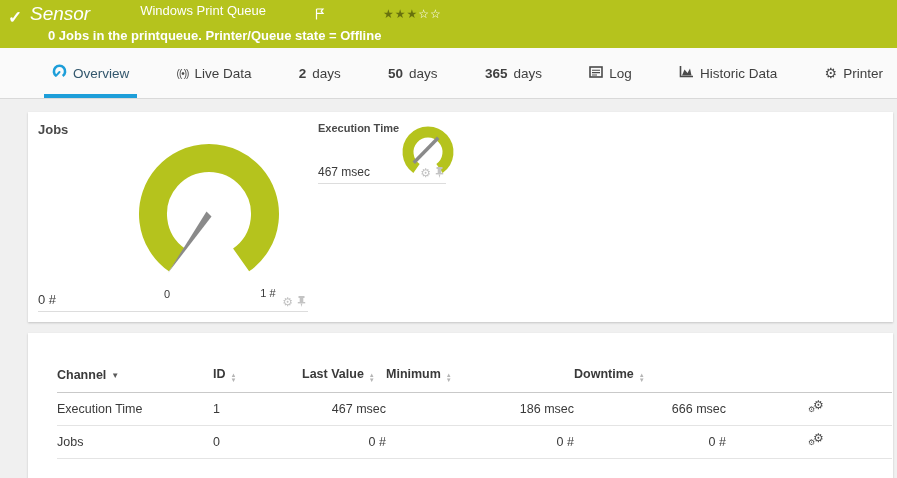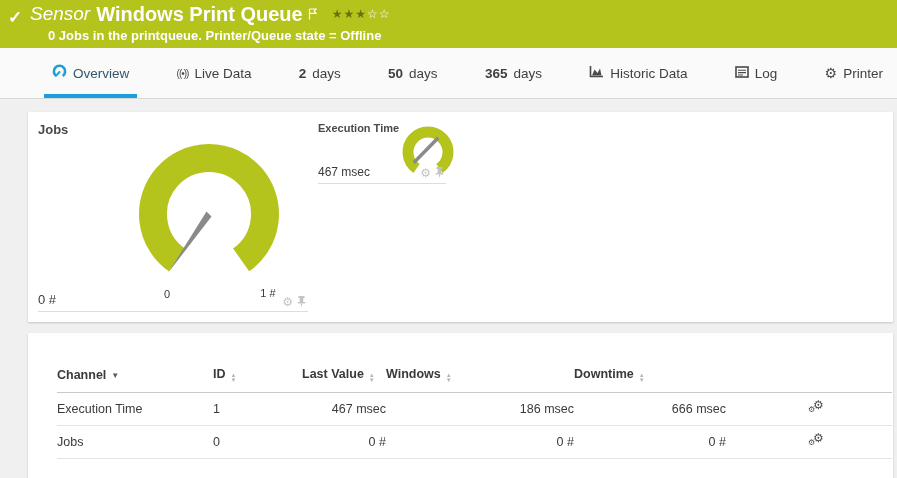--- a/index.html
+++ b/index.html
@@ -3,23 +3,23 @@
 <meta charset="utf-8">
 <style>
   * { margin:0; padding:0; box-sizing:border-box; }
   html,body { width:897px; height:478px; overflow:hidden; background:#f0f0f0;
               font-family:"Liberation Sans", sans-serif; }
 
   
   .sensor-header { position:absolute; left:0; top:0; width:897px; height:48px;
                    background:#b5c31d; color:#fff; }
   .check-icon { position:absolute; left:8px; top:7px; font-size:17px; font-weight:bold; }
-  .title-row { position:absolute; left:30px; top:3px; display:flex; align-items:flex-start; }
+  .title-row { position:absolute; left:30px; top:3px; display:flex; align-items:flex-start;gap:44px; }
   .sensor-label { font-style:italic; font-size:19px; font-weight:400; margin-right:6px; }
-  .sensor-name { font-size:20px; font-weight:700; }
+  .sensor-name { font-size:13px; font-weight:400; }
   .flag-icon { margin:3px 0 0 5px; }
   .stars { margin:4px 0 0 14px; font-size:12px; letter-spacing:1px; }
   .stars .filled { color:rgba(40,46,0,0.55); }
   .stars .empty { color:#ffffff; }
   .status-message { position:absolute; left:48px; top:28px; font-size:13px; font-weight:bold; }
 
   
   .tabstrip { position:absolute; left:0; top:48px; width:897px; height:51px;
               background:#fafafa; border-bottom:1px solid #d9d9d9;
               display:flex; justify-content:space-between; align-items:stretch;
@@ -120,35 +120,35 @@
   <div class="tab">
     <span class="num">50</span>
     <span>days</span>
   </div>
   <div class="tab">
     <span class="num">365</span>
     <span>days</span>
   </div>
   <div class="tab">
     <span>
+      <svg width="14" height="12" viewBox="0 0 14 12">
+        <rect x="1" y="1" width="12" height="10" fill="none" stroke="#4a4a4a" stroke-width="1.6"></rect>
+        <path d="M3 4.2 H11 M3 6.6 H11 M3 9 H8" stroke="#4a4a4a" stroke-width="1.1"></path>
+      </svg>
+    </span>
+    <span>Log</span>
+  </div>
+  <div class="tab">
+    <span>
       <svg width="15" height="13" viewBox="0 0 15 13">
         <path d="M1.5 1 V11.5 H14" fill="none" stroke="#4a4a4a" stroke-width="1.6"></path>
         <path d="M3 10.5 L5.5 4.5 L8.5 8 L11 3.5 L12.5 10.5 Z" fill="#4a4a4a"></path>
       </svg>
     </span>
     <span>Historic Data</span>
-  </div>
-  <div class="tab">
-    <span>
-      <svg width="14" height="12" viewBox="0 0 14 12">
-        <rect x="1" y="1" width="12" height="10" fill="none" stroke="#4a4a4a" stroke-width="1.6"></rect>
-        <path d="M3 4.2 H11 M3 6.6 H11 M3 9 H8" stroke="#4a4a4a" stroke-width="1.1"></path>
-      </svg>
-    </span>
-    <span>Log</span>
   </div>
   <div class="tab">
     <span class="gear-glyph">⚙</span>
     <span>Printer</span>
   </div>
 </div>
 
 <div class="panel panel-gauges">
 
   <div class="jobs-widget">
@@ -208,21 +208,21 @@
               <span>▼</span>
             </span>
         </th>
         <th class="col-last num-col">
           <span>Last Value</span><span class="sort-both">
               <span>▲</span>
               <span>▼</span>
             </span>
         </th>
         <th class="col-min num-col">
-          <span>Windows</span><span class="sort-both">
+          <span>Minimum</span><span class="sort-both">
               <span>▲</span>
               <span>▼</span>
             </span>
         </th>
         <th class="col-max num-col">
           <span>Downtime</span><span class="sort-both">
               <span>▲</span>
               <span>▼</span>
             </span>
         </th>

